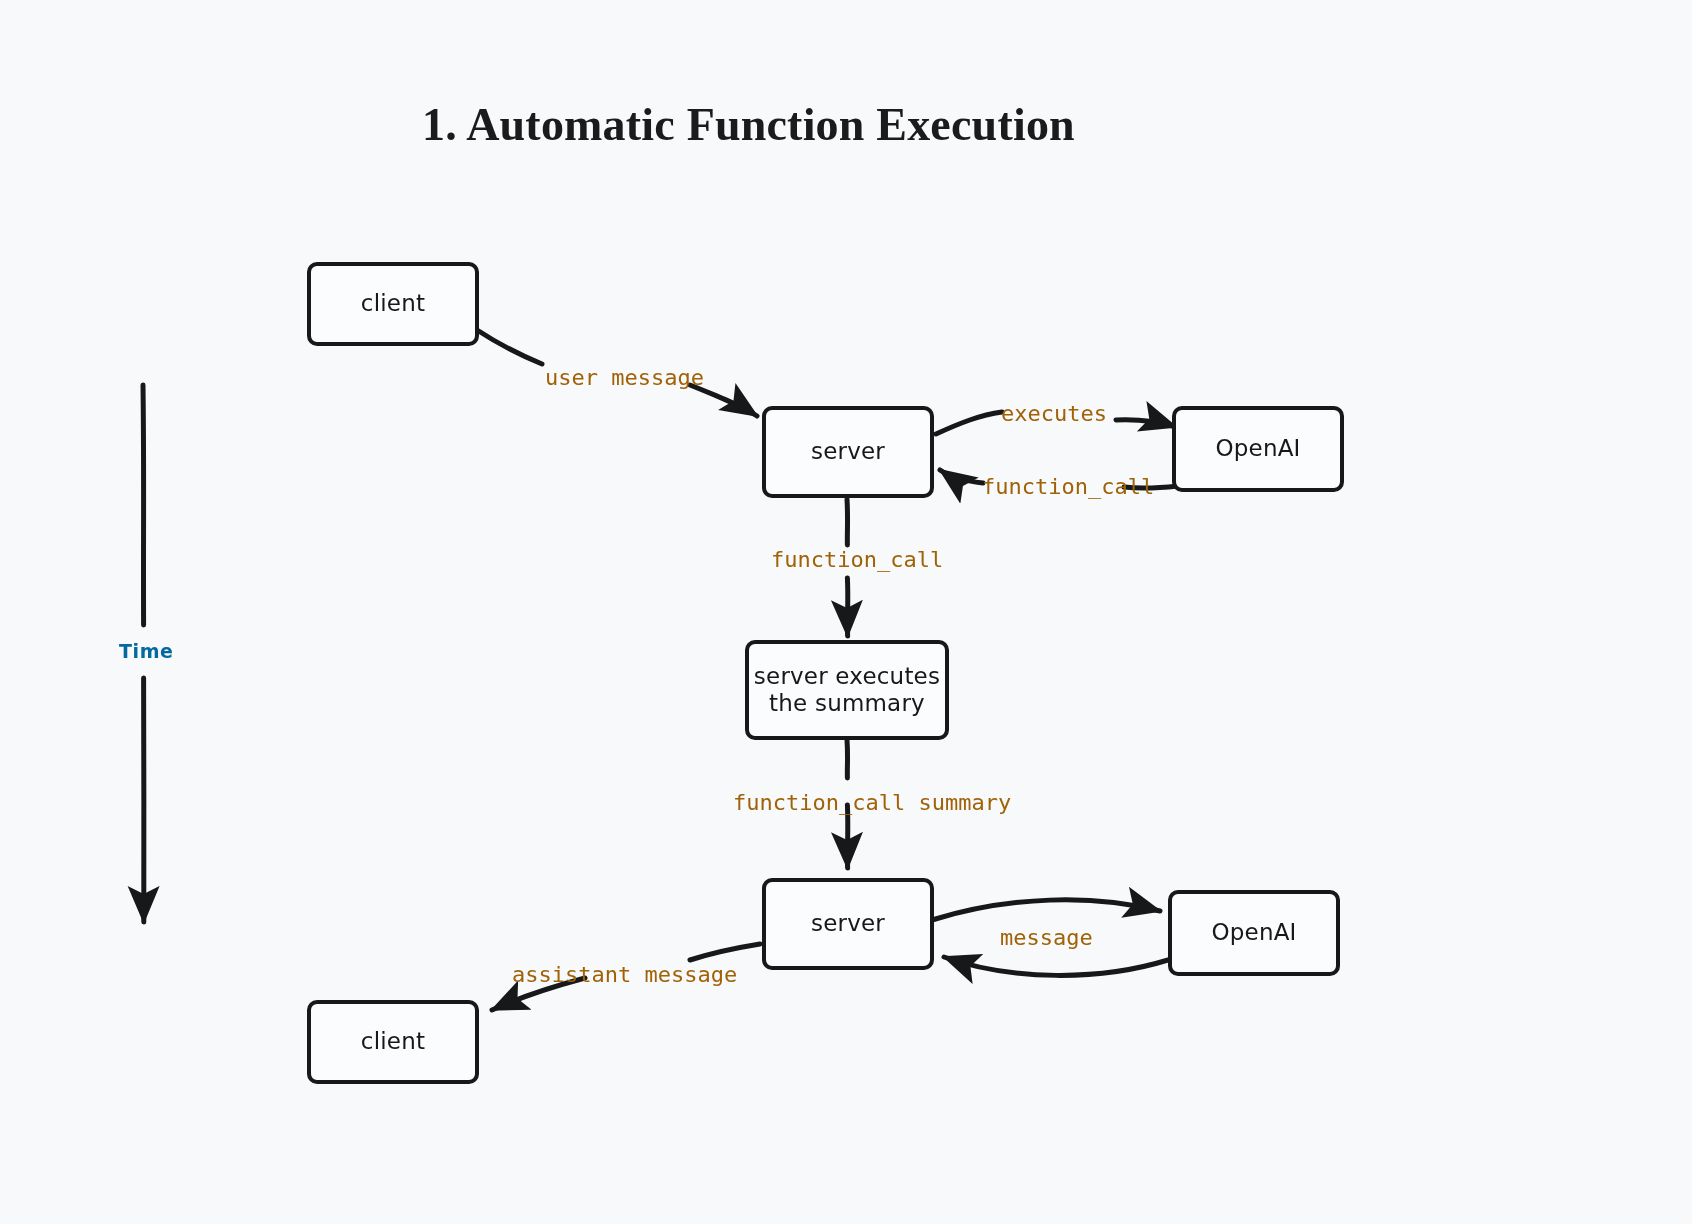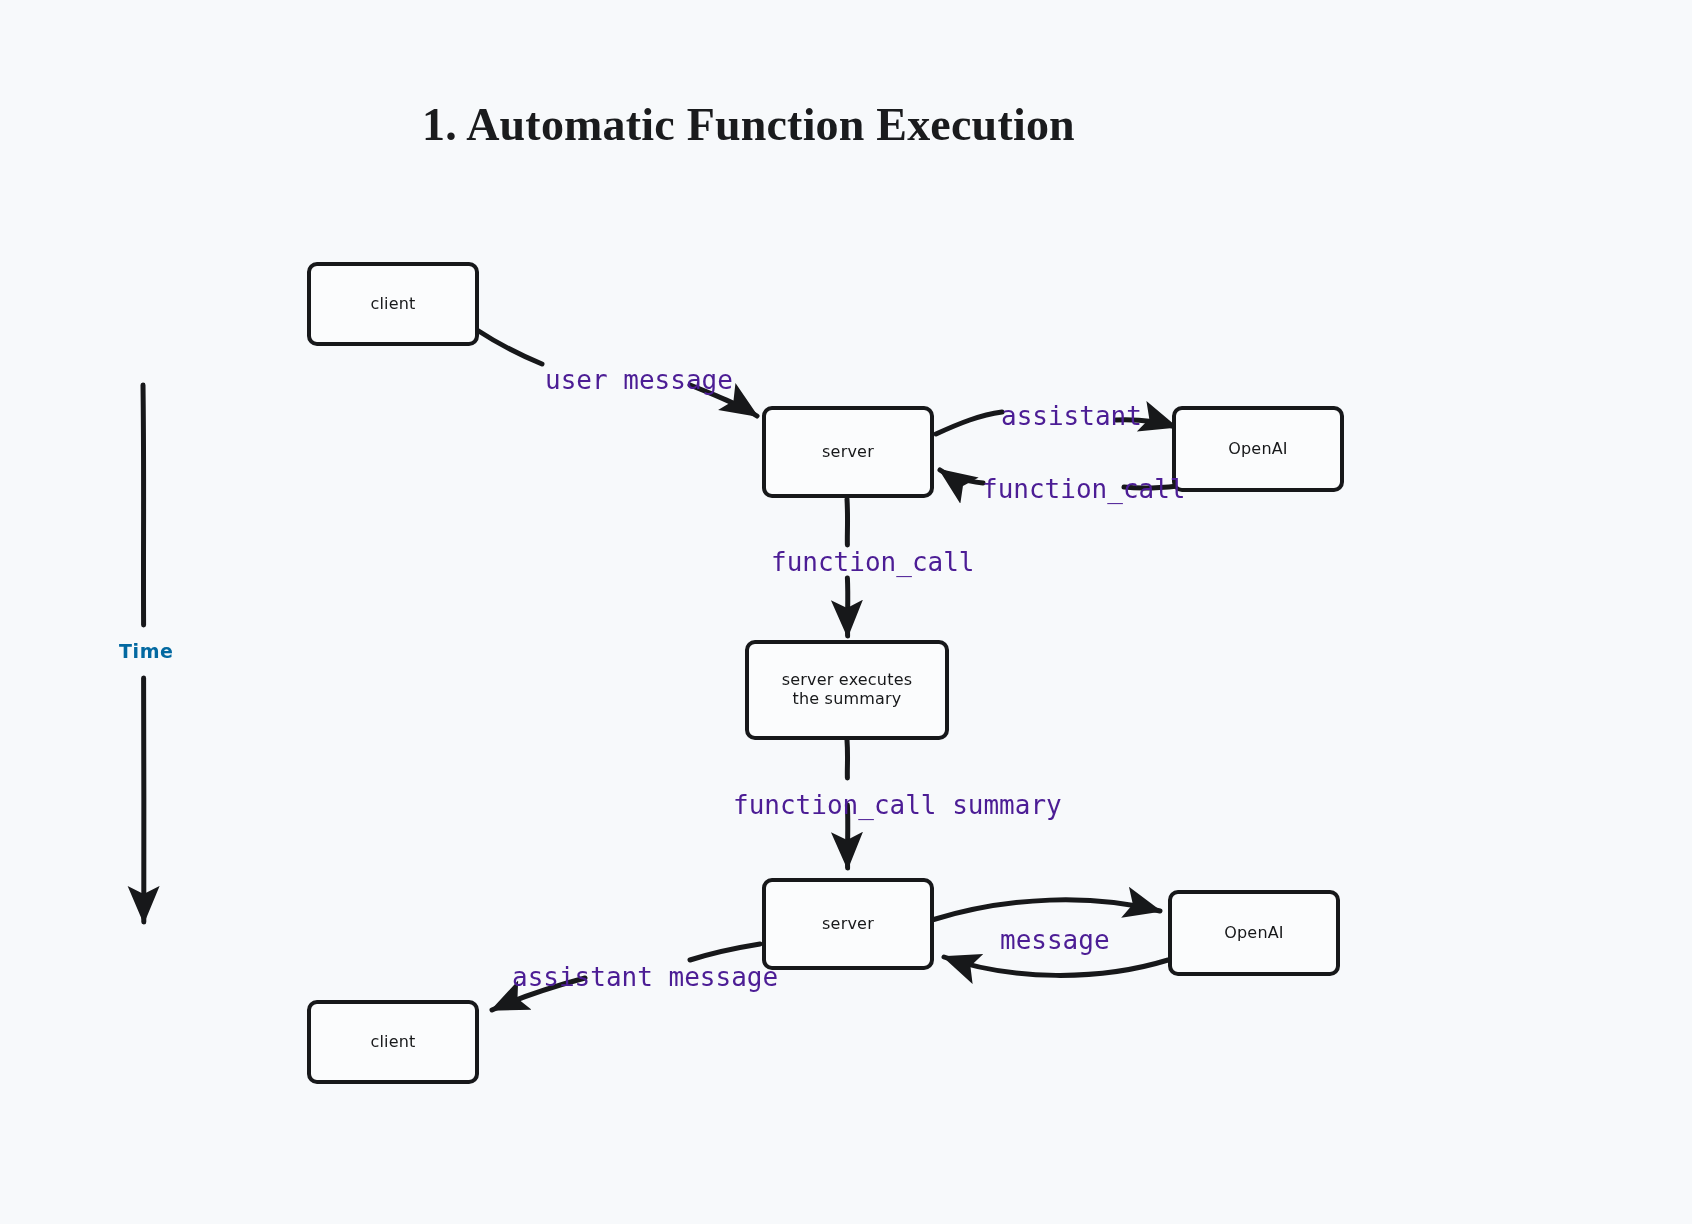--- a/index.html
+++ b/index.html
@@ -30,41 +30,41 @@
     box-sizing: border-box;
     background: #fbfcfd;
     border: 4px solid #17181a;
     border-radius: 10px;
     display: flex;
     align-items: center;
     justify-content: center;
     text-align: center;
     color: #17181a;
     font-family: "DejaVu Sans", sans-serif;
-    font-size: 16px;
+    font-size: 23px;
     line-height: 1.18;
     letter-spacing: 0.2px;
   }
   .page-title {
     position: absolute;
     left: 0;
     right: 0;
     top: 98px;
     text-align: center;
     font-family: "Liberation Serif", serif;
     font-size: 46px;
     font-weight: 700;
     color: #1a1b1d;
     letter-spacing: 0.2px;
   }
   .edge-label {
     position: absolute;
     font-family: "DejaVu Sans Mono", monospace;
-    font-size: 26px;
-    color: #4c1d95;
+    font-size: 22px;
+    color: #a16207;
     white-space: nowrap;
     letter-spacing: 0px;
   }
   .time-label {
     position: absolute;
     font-family: "DejaVu Sans", sans-serif;
     font-weight: 700;
     font-size: 19px;
     color: #0369a1;
     letter-spacing: 0.6px;
@@ -155,21 +155,21 @@
   <div class="node-box" style="left:1168px; top:890px; width:172px; height:86px;">
     <span>OpenAI</span>
   </div>
 
   <div class="node-box" style="left:307px; top:1000px; width:172px; height:84px;">
     <span>client</span>
   </div>
 
   <div class="edge-label" style="left:545px; top:365px;">user message</div>
 
-  <div class="edge-label" style="left:1001px; top:401px;">assistant</div>
+  <div class="edge-label" style="left:1001px; top:401px;">executes</div>
 
   <div class="edge-label" style="left:982px; top:474px;">function_call</div>
 
   <div class="edge-label" style="left:771px; top:547px;">function_call</div>
 
   <div class="edge-label" style="left:733px; top:790px;">function_call summary</div>
 
   <div class="edge-label" style="left:1000px; top:925px;">message</div>
 
   <div class="edge-label" style="left:512px; top:962px;">assistant message</div>

